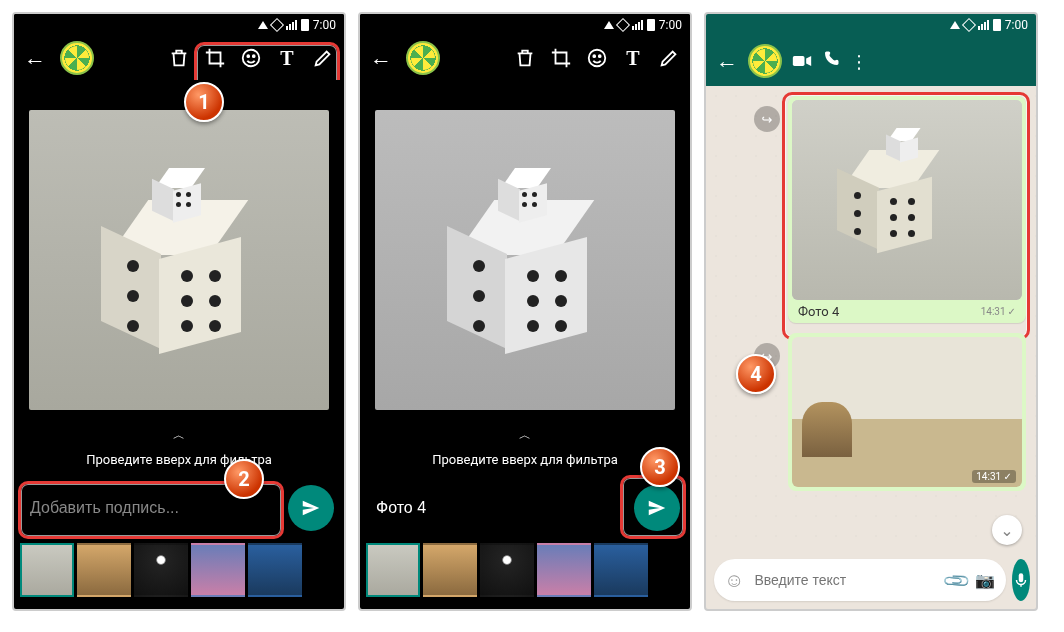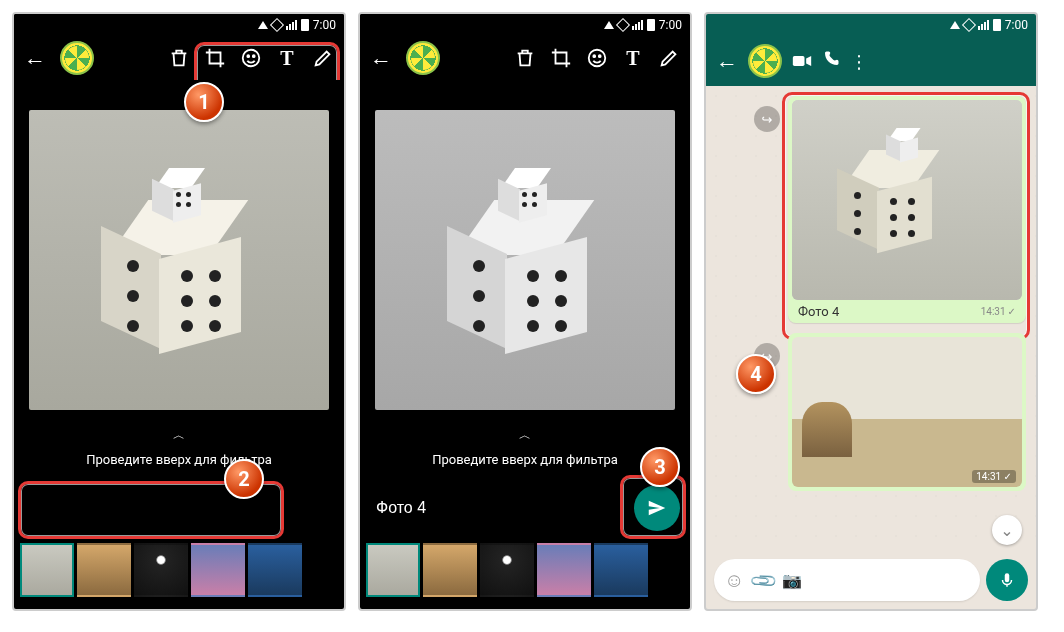--- a/index.html
+++ b/index.html
@@ -169,20 +169,28 @@
             <div class="pip" style="width:5px;height:5px;left:32px;top:12px"></div>
           <div class="pip" style="width:5px;height:5px;left:22px;top:22px"></div>
             <div class="pip" style="width:5px;height:5px;left:32px;top:22px"></div>
         </div>
       </div>
     </div>
 
     <div class="caret-up">︿</div>
     <div class="filter-hint">Проведите вверх для фильтра</div>
 
+    <div class="caption-row">
+      <input class="caption-input" placeholder="Добавить подпись..." style="">
+      <div class="send-btn">
+          <svg viewBox="0 0 24 24">
+            <path d="M3 20l18-8L3 4v6l12 2-12 2v6z"></path>
+          </svg>
+        </div>
+    </div>
     <div class="highlight-red" style="bottom:70px;left:4px;width:260px;height:52px;"></div>
     <div class="badge" style="bottom:110px;left:210px;">2</div>
 
     <div class="thumbs">
       <div class="thumb t1 sel"></div>
       <div class="thumb t2"></div>
       <div class="thumb t3"></div>
       <div class="thumb t4"></div>
       <div class="thumb t5"></div>
     </div>
@@ -349,20 +357,21 @@
         <div class="time2"><span>14:31</span> ✓</div>
       </div>
     </div>
     <div class="badge" style="top:340px;left:30px;">4</div>
 
     <div class="scroll-down">⌄</div>
 
     <div class="wa-input">
       <div class="wa-text">
         <span style="color:#999;font-size:20px;">☺</span>
+        <input placeholder="Введите текст" style="">
         <span style="color:#999;transform:rotate(-45deg);font-size:18px;">📎</span>
         <span style="color:#999;font-size:16px;">📷</span>
       </div>
       <div class="wa-mic">
           <svg width="18" height="18" viewBox="0 0 24 24" fill="#fff">
             <rect x="9" y="3" width="6" height="12" rx="3"></rect>
             <path d="M6 12a6 6 0 0012 0M12 18v3" stroke="#fff" stroke-width="2" fill="none"></path>
           </svg>
         </div>
     </div>

